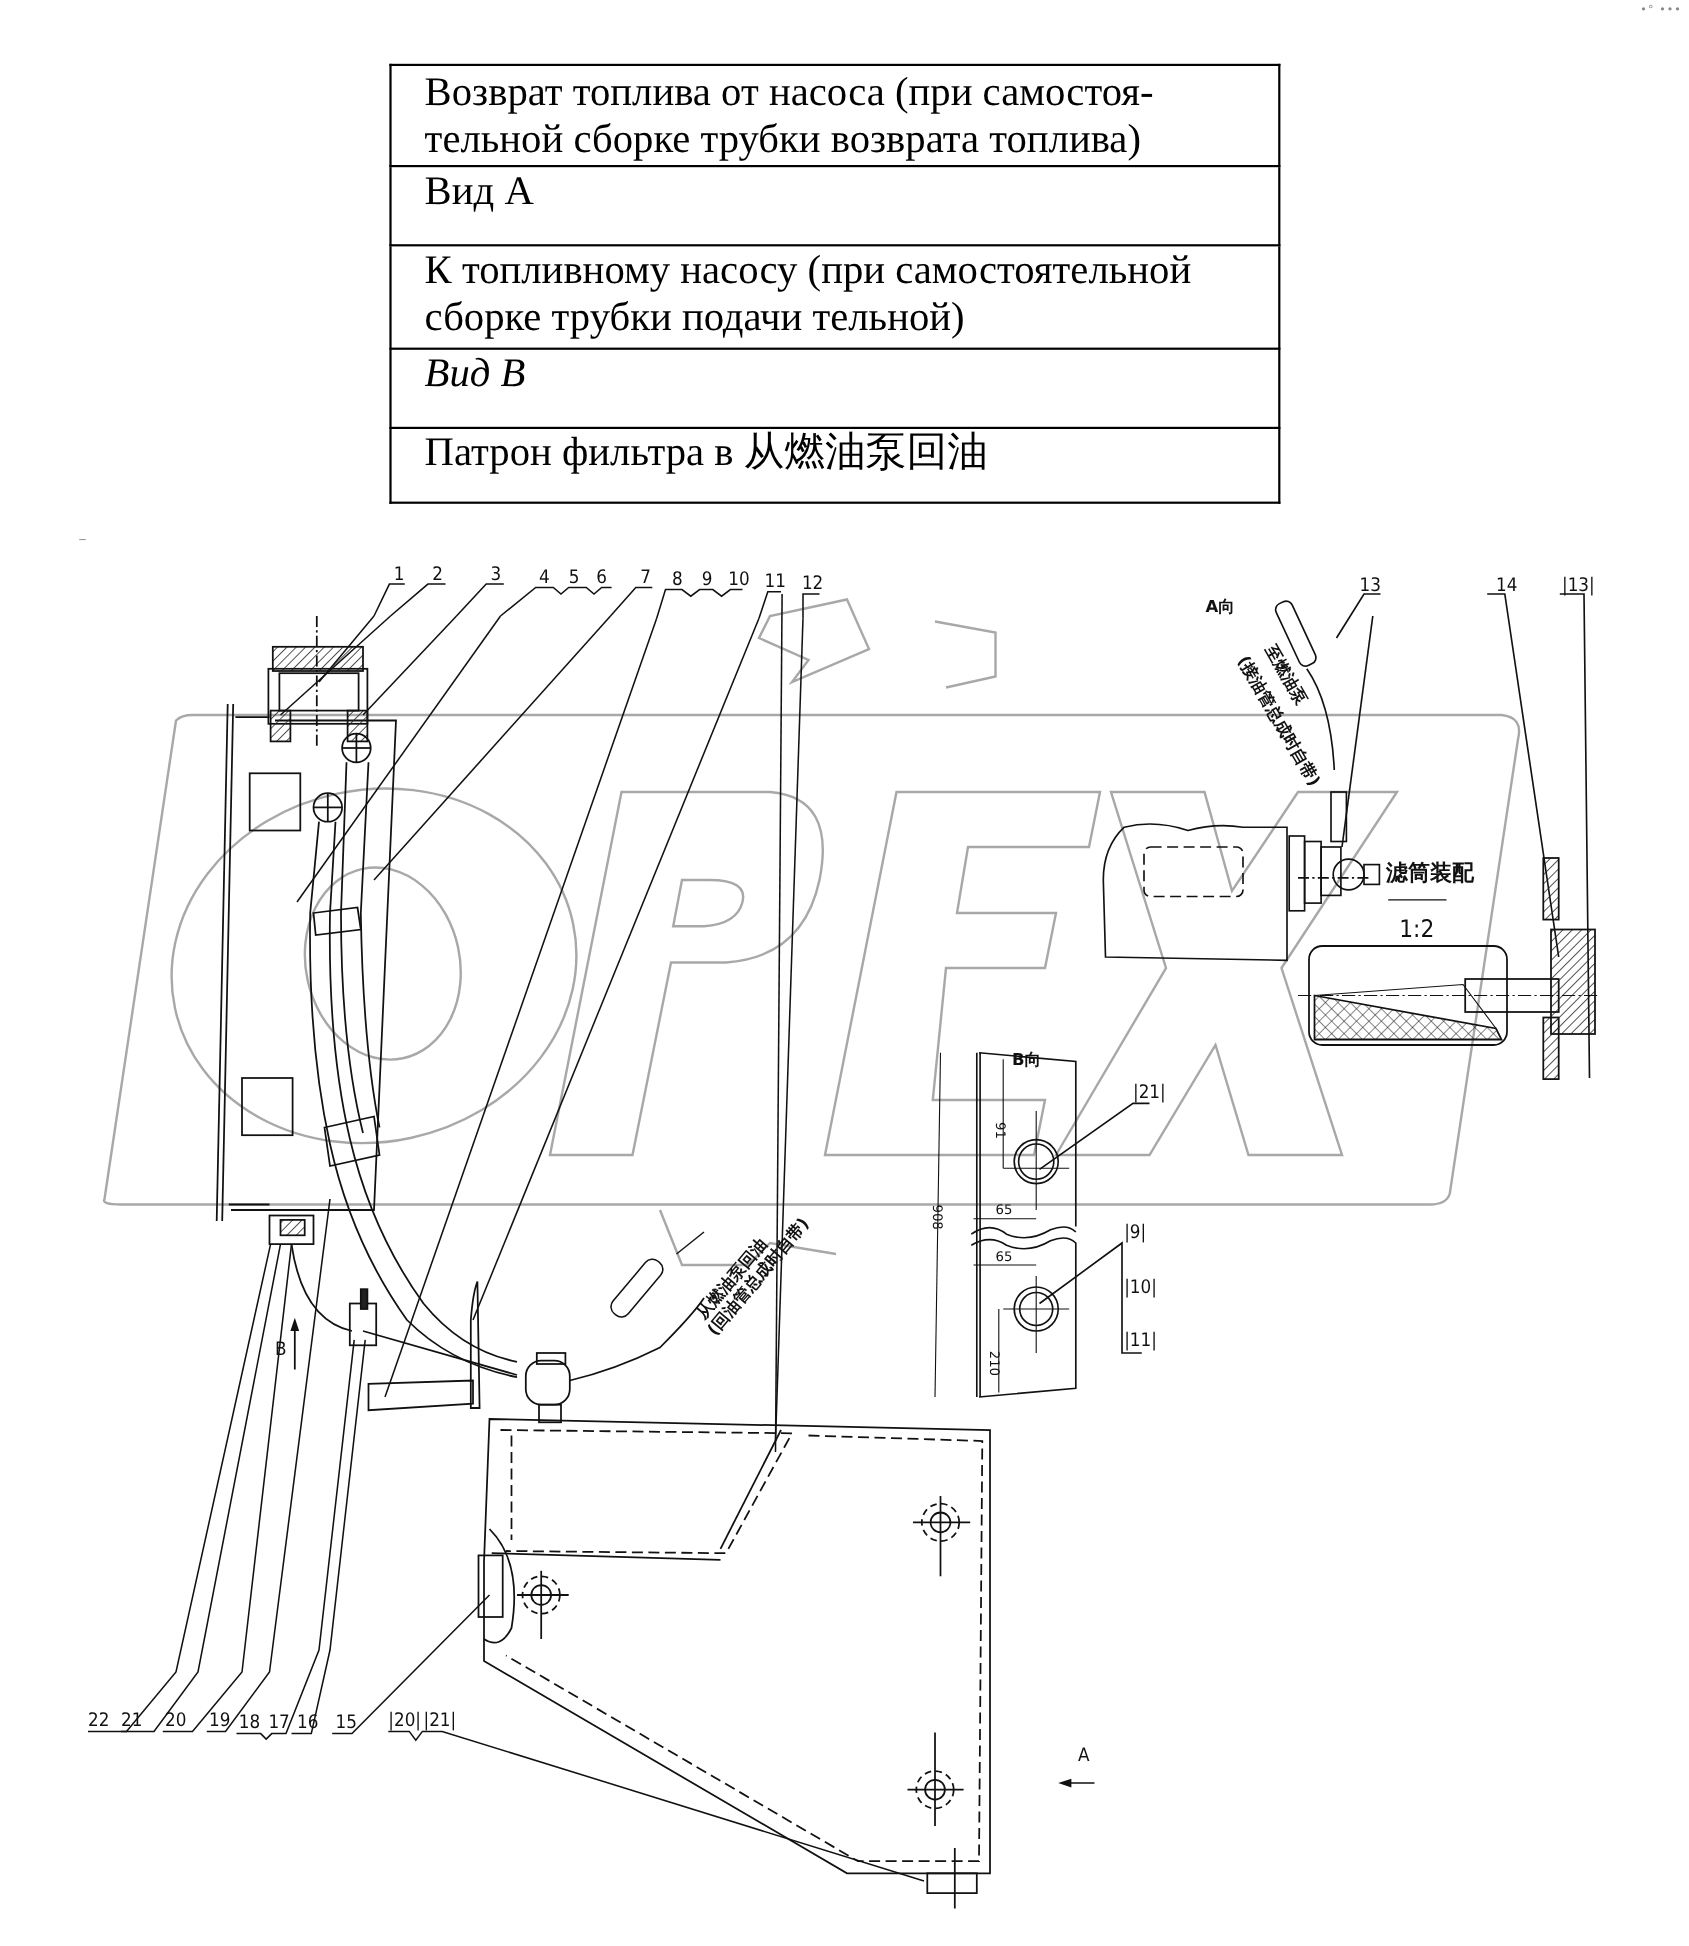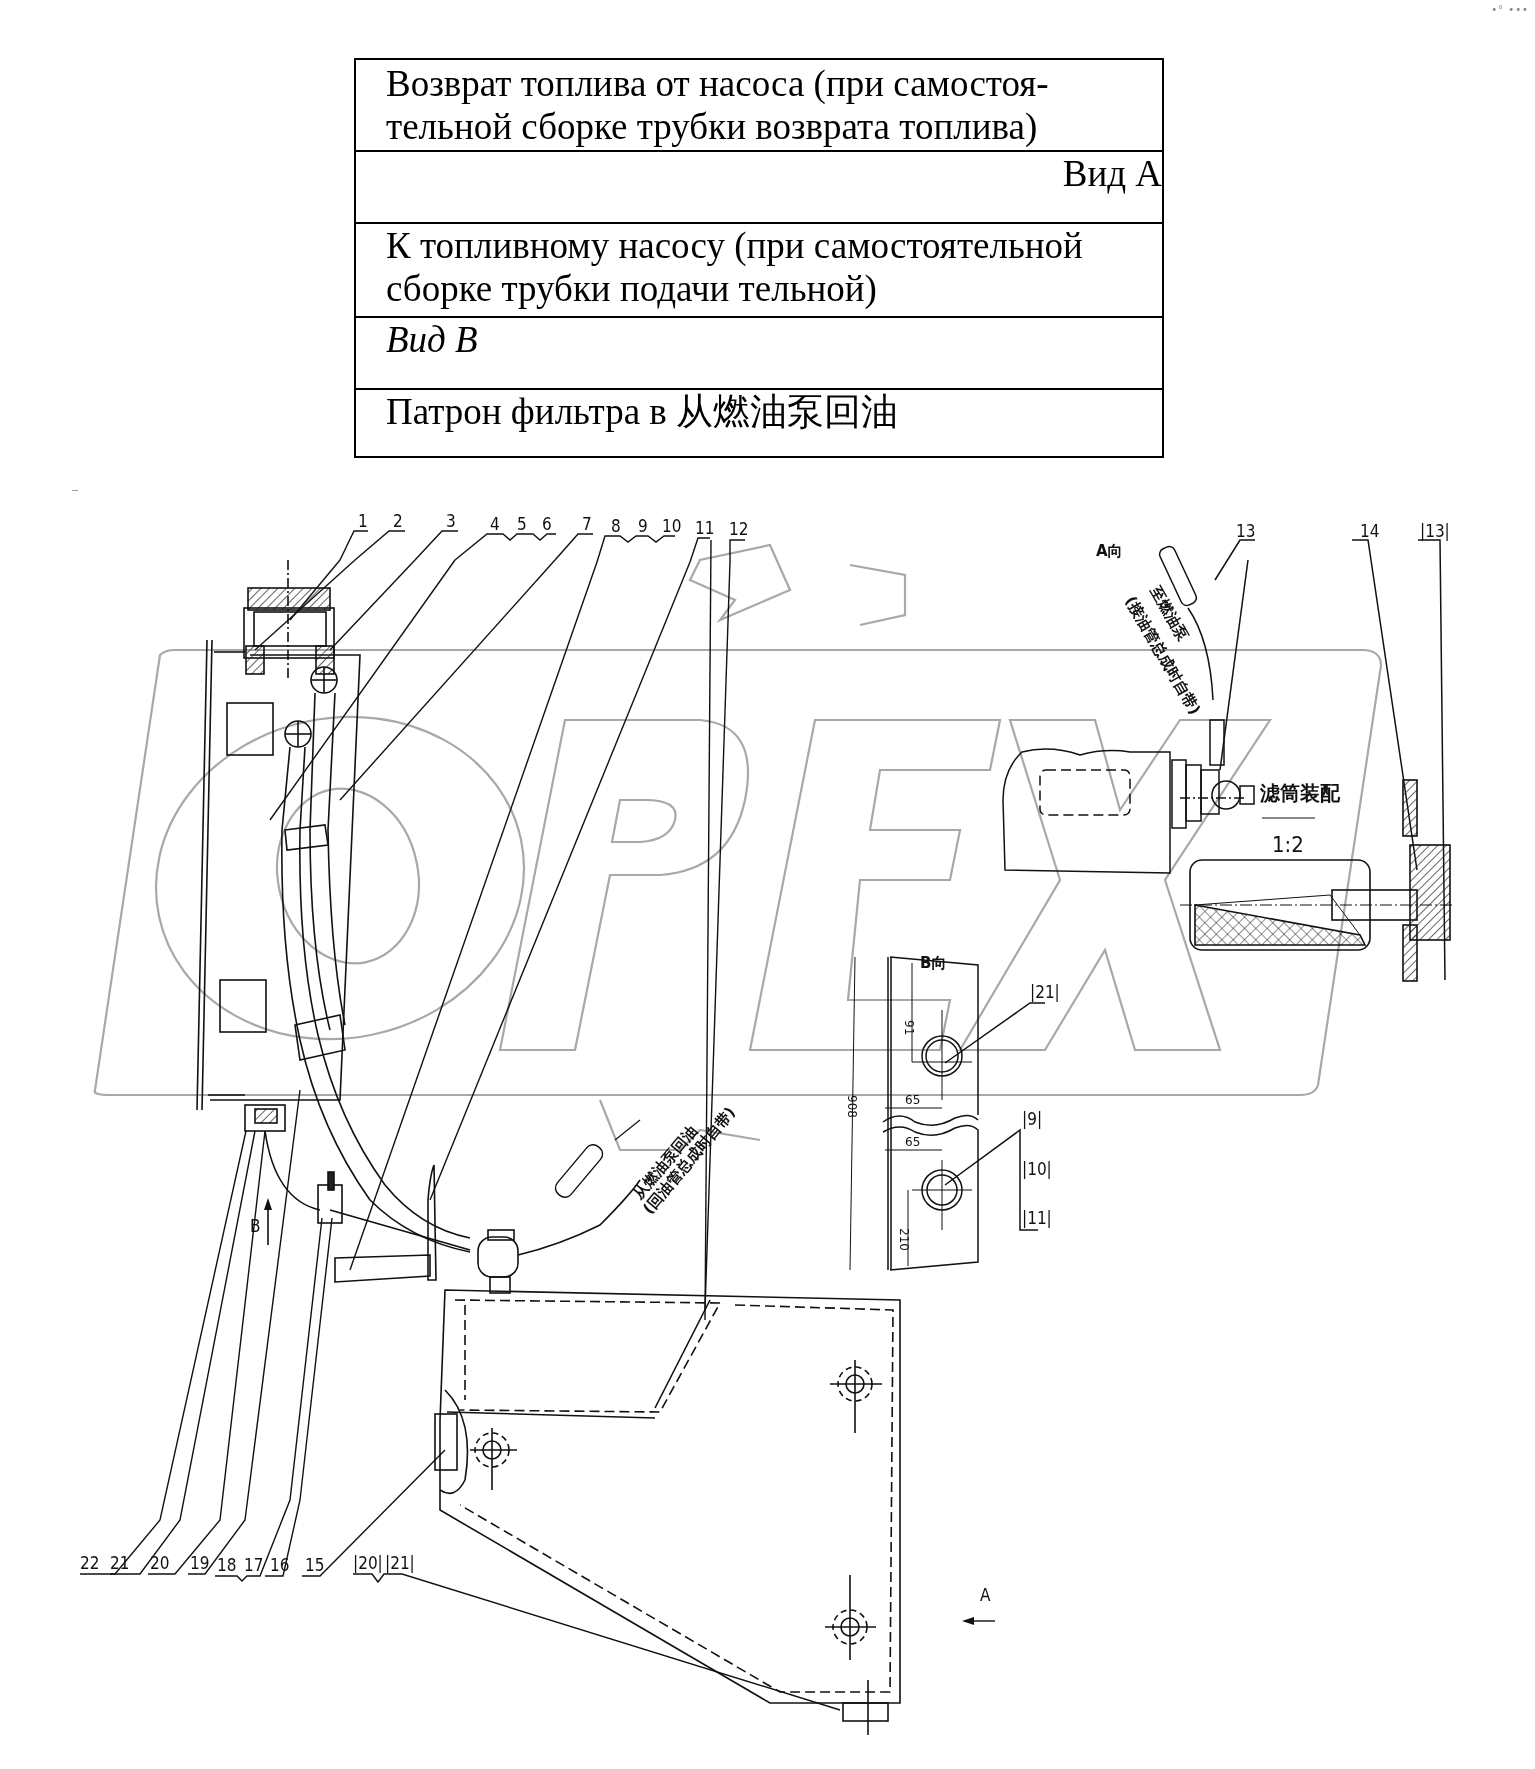--- a/index.html
+++ b/index.html
@@ -1,20 +1,20 @@
 <!DOCTYPE html>
 <html><head>
 <meta charset="utf-8">
 <style>
   html,body{margin:0;padding:0;background:#ffffff;}
   body{width:1535px;height:1769px;position:relative;overflow:hidden;font-family:"Liberation Serif","DejaVu Serif",serif;color:#000;}
   .legend-table{position:absolute;left:354px;top:58px;width:810px;border-collapse:collapse;}
-  .legend-table td{border-top:2px solid #000;border-bottom:2px solid #000;border-right:2px solid #000;border-left:2px solid #000;padding:0 0 0 30px;font-size:37px;line-height:43px;vertical-align:top;height:70px;}
+  .legend-table td{border-top:2px solid #000;border-bottom:2px solid #000;border-right:2px solid #000;border-left:2px solid #000;padding:0 16px 0 30px;font-size:37px;line-height:43px;vertical-align:top;height:70px;}
   .legend-table tr.r1 td{height:88px;padding-top:2px;}
-  .legend-table tr.r2 td{height:70px;text-align:right;}
+  .legend-table tr.r2 td{height:70px;}
   .legend-table tr.r3 td{height:92px;}
   .legend-table tr.r4 td{height:70px;font-style:italic;}
   .legend-table tr.r5 td{height:66px;}
   .legend-table td.text{white-space:pre-line;}
   .corner-mark{position:absolute;right:6px;top:4px;font-family:"DejaVu Sans",sans-serif;font-size:10px;color:#888;letter-spacing:1px;}
   .tiny-dash{position:absolute;left:72px;top:490px;width:6px;height:1px;background:#999;}
   svg.drawing{position:absolute;left:0;top:0;}
   .lbl{font-family:"DejaVu Sans Condensed","DejaVu Sans",sans-serif;font-size:17px;fill:#111;}
   .cn{font-family:"DejaVu Sans",sans-serif;font-size:15px;fill:#111;font-weight:bold;}
   .dim{font-family:"DejaVu Sans",sans-serif;font-size:12px;fill:#111;}

